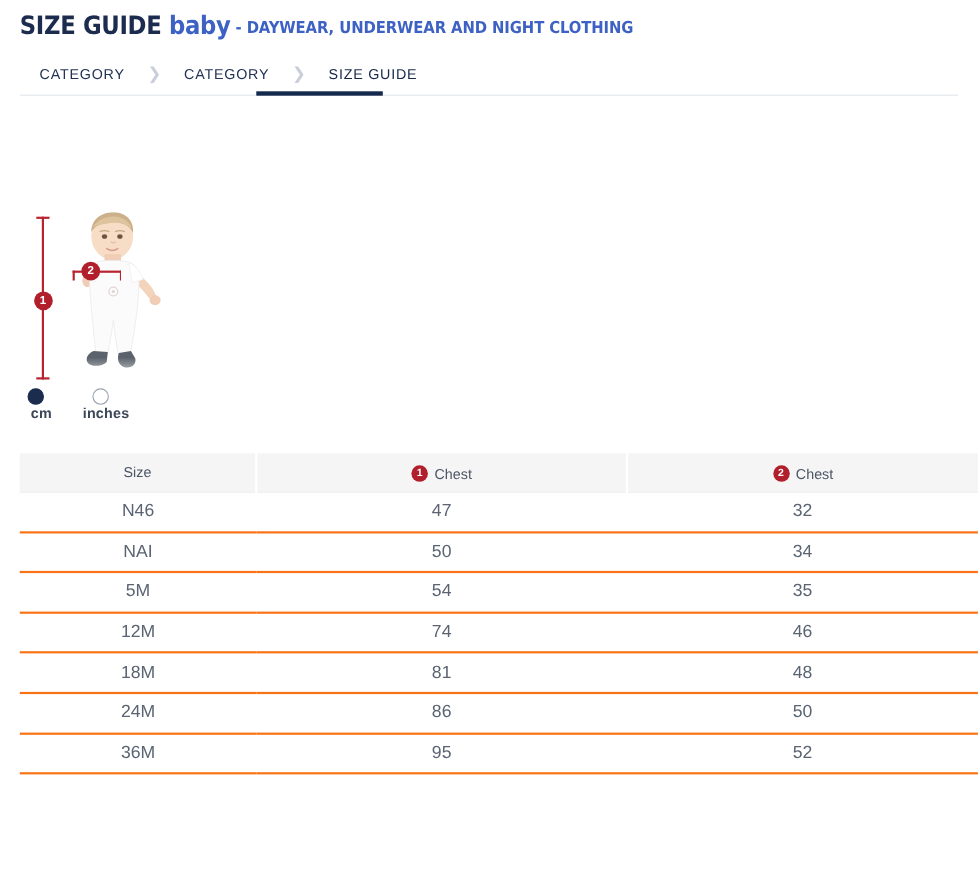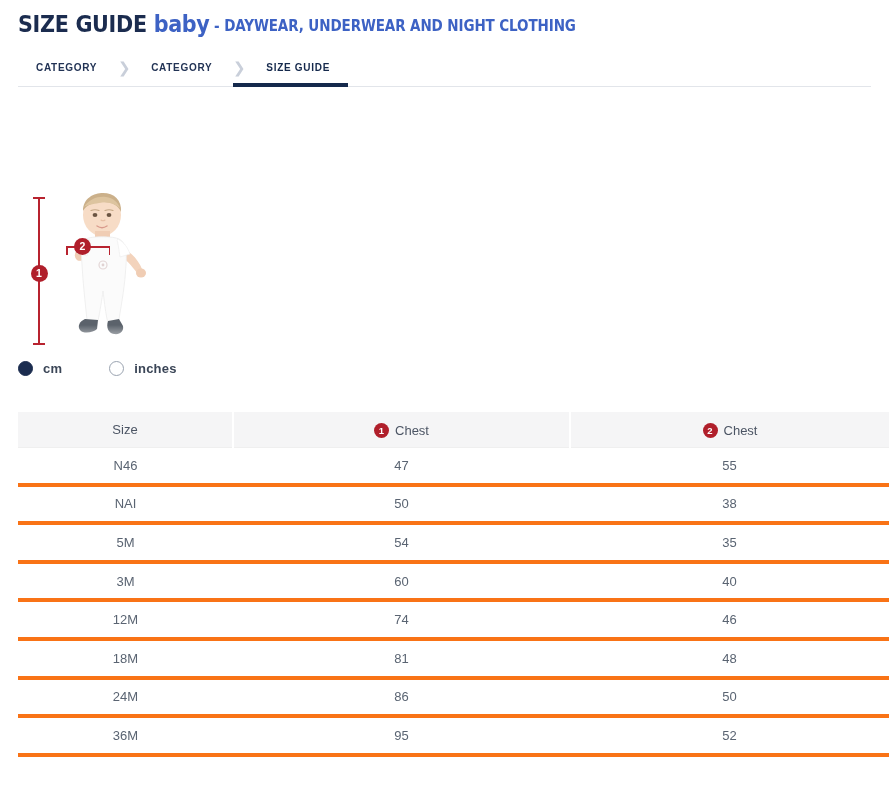--- a/index.html
+++ b/index.html
@@ -54,22 +54,22 @@
   
   .breadcrumb {
     position: absolute;
     left: 18px;
     top: 50px;
     height: 36px;
     display: flex;
     align-items: center;
   }
   .crumb {
-    font-size: 10px;
-    font-weight: 700;
+    font-size: 13px;
+    font-weight: 400;
     letter-spacing: 0.7px;
     color: #223355;
     padding: 0 18px;
     line-height: 36px;
     cursor: pointer;
     white-space: nowrap;
   }
   .crumb.active { color: #15294c; }
   .chev {
     width: 18px;
@@ -172,22 +172,23 @@
     left: 18px;
     top: 358px;
     display: flex;
     align-items: center;
     height: 20px;
   }
   .radio-group {
     display: flex;
     align-items: center;
     cursor: pointer;
-  }
-  .radio-group + .radio-group { margin-left: 47px; }
+    flex-direction: column;
+  }
+  .radio-group + .radio-group { margin-left: 18px; }
   .radio-dot {
     width: 15px;
     height: 15px;
     border-radius: 50%;
     box-sizing: border-box;
     border: 1.5px solid #9aa3b0;
     background: #fff;
   }
   .radio-dot.on {
     background: #1b2c4f;
@@ -238,23 +239,23 @@
     border-radius: 50%;
     background: #b01f2b;
     color: #fff;
     font-size: 9.5px;
     font-weight: 700;
     line-height: 15px;
     text-align: center;
   }
   .table tbody td {
     height: 32.6px;
-    font-size: 13px;
+    font-size: 16px;
     color: #5a6472;
-    border-bottom: 4px solid #f97316;
+    border-bottom: 2px solid #f97316;
     background: #ffffff;
     vertical-align: middle;
   }
   .table tbody tr:first-child td { border-top: 1px solid #efefef; }
   .col-size { width: 215px; }
   .col-height { width: 337px; }
   .col-chest { width: 319px; }
 </style>
 </head>
 <body>
@@ -367,38 +368,33 @@
             <span class="th-badge">2</span>
             <span>Chest</span>
           </span>
         </th>
       </tr>
     </thead>
     <tbody id="table-body">
         <tr>
           <td>N46</td>
           <td>47</td>
-          <td>55</td>
+          <td>32</td>
         </tr>
         <tr>
           <td>NAI</td>
           <td>50</td>
-          <td>38</td>
+          <td>34</td>
         </tr>
         <tr>
           <td>5M</td>
           <td>54</td>
           <td>35</td>
         </tr>
         <tr>
-          <td>3M</td>
-          <td>60</td>
-          <td>40</td>
-        </tr>
-        <tr>
           <td>12M</td>
           <td>74</td>
           <td>46</td>
         </tr>
         <tr>
           <td>18M</td>
           <td>81</td>
           <td>48</td>
         </tr>
         <tr>

